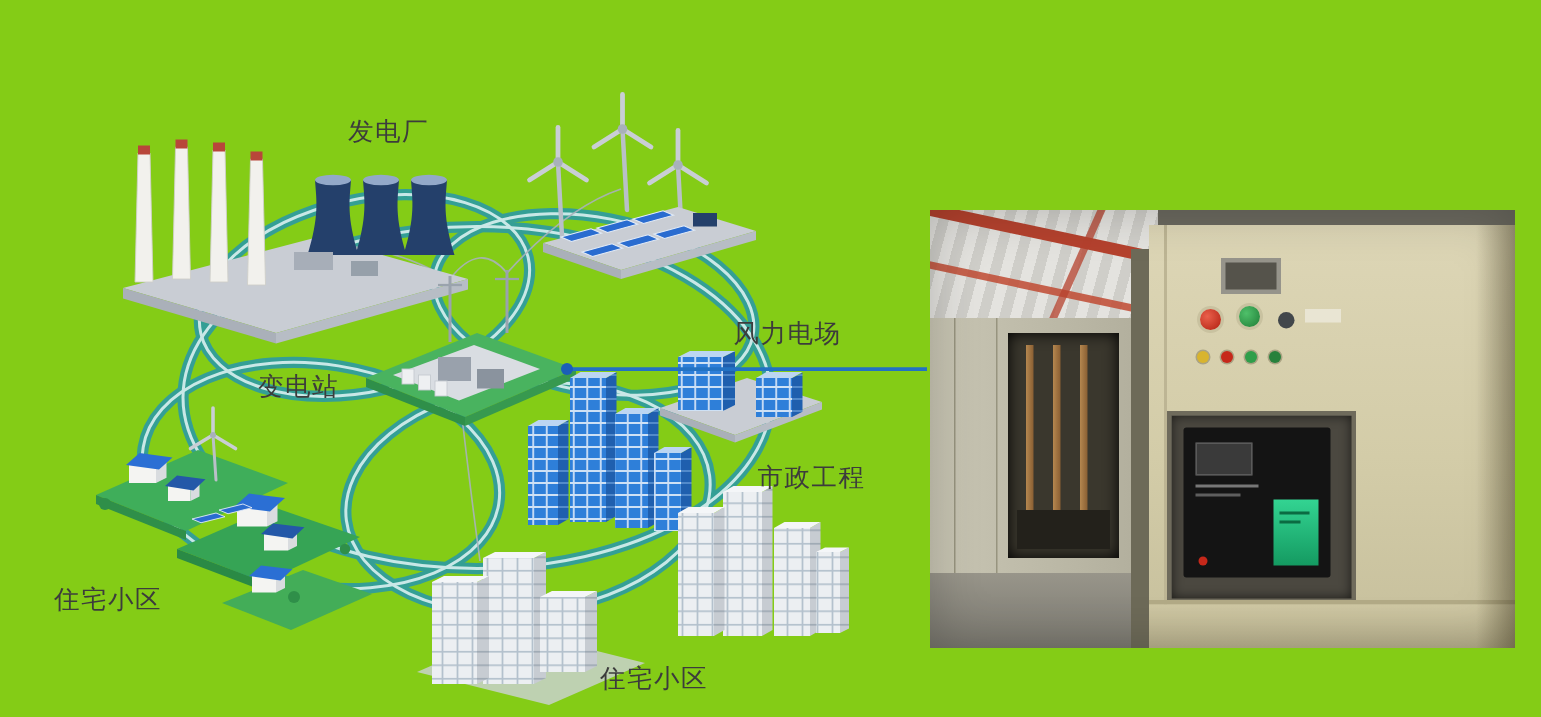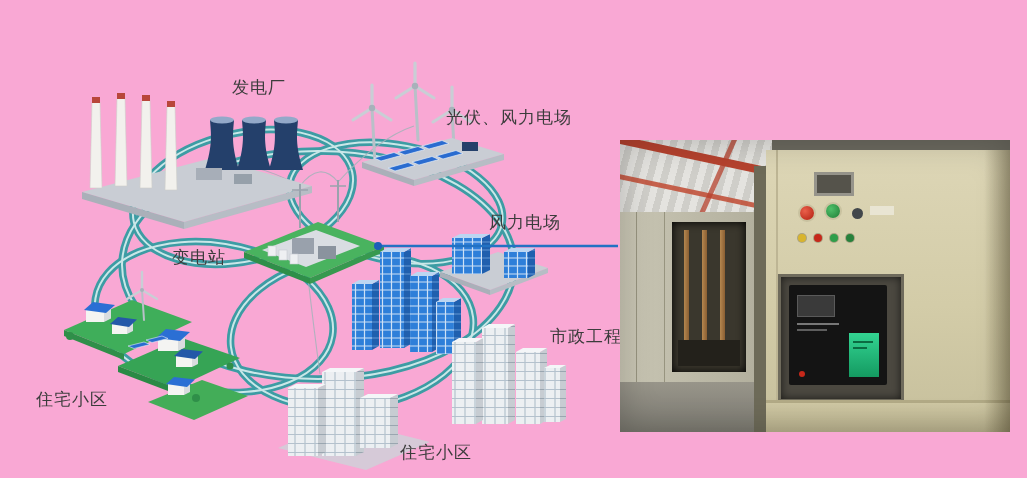--- a/index.html
+++ b/index.html
@@ -1,26 +1,26 @@
 <!DOCTYPE html>
 <html><head>
 <meta charset="utf-8">
 <style>
   html,body{margin:0;padding:0;background:#ffffff;}
-  #canvas{position:relative;width:1027px;height:478px;background:#f9a8d4;overflow:hidden;
+  #canvas{position:relative;width:1027px;height:478px;background:#84cc16;overflow:hidden;
           font-family:"Liberation Sans","DejaVu Sans",sans-serif;}
   
   #diagram{position:absolute;left:0;top:0;width:620px;height:478px;}
   #diagram svg{position:absolute;left:0;top:0;}
   .dlabel{position:absolute;font-size:17px;color:#3c3c3c;letter-spacing:1px;white-space:nowrap;}
   #lbl-power{left:232px;top:76px;}
   #lbl-pvwind{left:446px;top:106px;}
   #lbl-factory{left:489px;top:211px;}
   #lbl-substation{left:172px;top:246px;}
-  #lbl-municipal{left:505px;top:325px;margin-left:45px;}
+  #lbl-municipal{left:505px;top:307px;}
   #lbl-rural{left:36px;top:388px;}
   #lbl-residential{left:400px;top:441px;}
   
   #photo{position:absolute;left:620px;top:140px;width:390px;height:292px;background:#a8a599;overflow:hidden;}
   #photo *{position:absolute;}
   .ph-topstrip{left:0;top:0;width:390px;height:14px;background:#6b695f;}
   .ph-ceiling{left:0;top:0;width:152px;height:80px;overflow:hidden;
       background:repeating-linear-gradient(105deg,#e4e3df 0 7px,#cfcec9 7px 14px);}
   .ph-beam1{left:-15px;top:14px;width:200px;height:8px;background:#b5422e;transform:rotate(12deg);}
   .ph-beam2{left:-25px;top:48px;width:180px;height:5px;background:#bf4a33;opacity:.85;transform:rotate(12deg);}
@@ -285,21 +285,20 @@
         <circle cx="230" cy="366" r="3.5" fill="#2f8f49"></circle>
       </g>
 
       <g>
         <line x1="378" y1="246" x2="618" y2="246" stroke="#2272c3" stroke-width="2.5"></line>
         <circle cx="378" cy="246" r="4" fill="#1b5fb8"></circle>
       </g>
     </svg>
 
     <span class="dlabel" id="lbl-power">发电厂</span>
-    <span class="dlabel" id="lbl-pvwind">光伏、风力电场</span>
     <span class="dlabel" id="lbl-factory">风力电场</span>
     <span class="dlabel" id="lbl-substation">变电站</span>
     <span class="dlabel" id="lbl-municipal">市政工程</span>
     <span class="dlabel" id="lbl-rural">住宅小区</span>
     <span class="dlabel" id="lbl-residential">住宅小区</span>
   </div>
 
   <div id="photo">
     <div class="ph-topstrip"></div>
     <div class="ph-ceiling">

